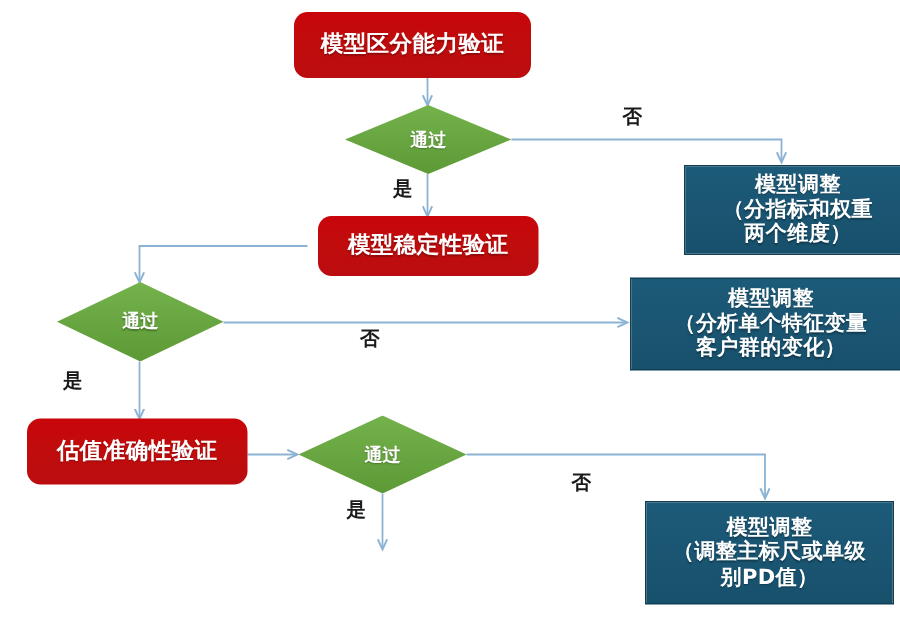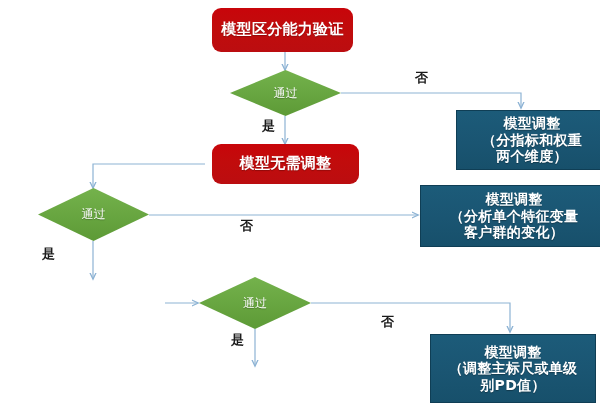--- a/index.html
+++ b/index.html
@@ -75,21 +75,21 @@
     position: absolute;
     left: 0;
     top: 0;
     width: 100%;
     height: 100%;
     display: flex;
     align-items: center;
     justify-content: center;
     color: #ffffff;
     font-size: 12px;
-    font-weight: normal;
+    font-weight: bold;
     text-shadow: 0 1px 1px rgba(0,0,0,0.28);
   }
   .edge-label {
     position: absolute;
     color: #1a1a1a;
     font-size: 13px;
     font-weight: bold;
     z-index: 4;
     white-space: nowrap;
   }
@@ -111,28 +111,31 @@
       <path d="M285,116 L285,144" marker-end="url(#arrow)"></path>
       <path d="M205,164 L93,164 L93,188" marker-end="url(#arrow)"></path>
       <path d="M149,215 L418,215" marker-end="url(#arrow)"></path>
       <path d="M93,241 L93,279" marker-end="url(#arrow)"></path>
       <path d="M165,303 L198,303" marker-end="url(#arrow)"></path>
       <path d="M311,303 L510,303 L510,332" marker-end="url(#arrow)"></path>
       <path d="M255,329 L255,366" marker-end="url(#arrow)"></path>
     </g>
   </svg>
 
-  <div class="node red" style="left:212px; top:8px; width:141px; height:44px;">
+  <div class="node red" style="left:196px; top:8px; width:158px; height:44px;">
     <span class="txt">模型区分能力验证</span>
   </div>
 
   <div class="node red" style="left:212px; top:144px; width:147px; height:40px;">
-    <span class="txt">模型无需调整</span>
-  </div>
-
+    <span class="txt">模型稳定性验证</span>
+  </div>
+
+  <div class="node red" style="left:18px; top:279px; width:147px; height:44px;">
+    <span class="txt">估值准确性验证</span>
+  </div>
 
   <div class="diamond" style="left:230px; top:70px; width:111px; height:46px;">
     <svg class="dshape" viewBox="0 0 111 46" preserveAspectRatio="none">
       <defs>
         <linearGradient id="g1" x1="0" y1="0" x2="0" y2="1">
           <stop offset="0%" stop-color="#74b24c"></stop>
           <stop offset="100%" stop-color="#5d9a36"></stop>
         </linearGradient>
       </defs>
       <polygon points="55.5,0 111,23 55.5,46 0,23" fill="url(#g1)"></polygon>

